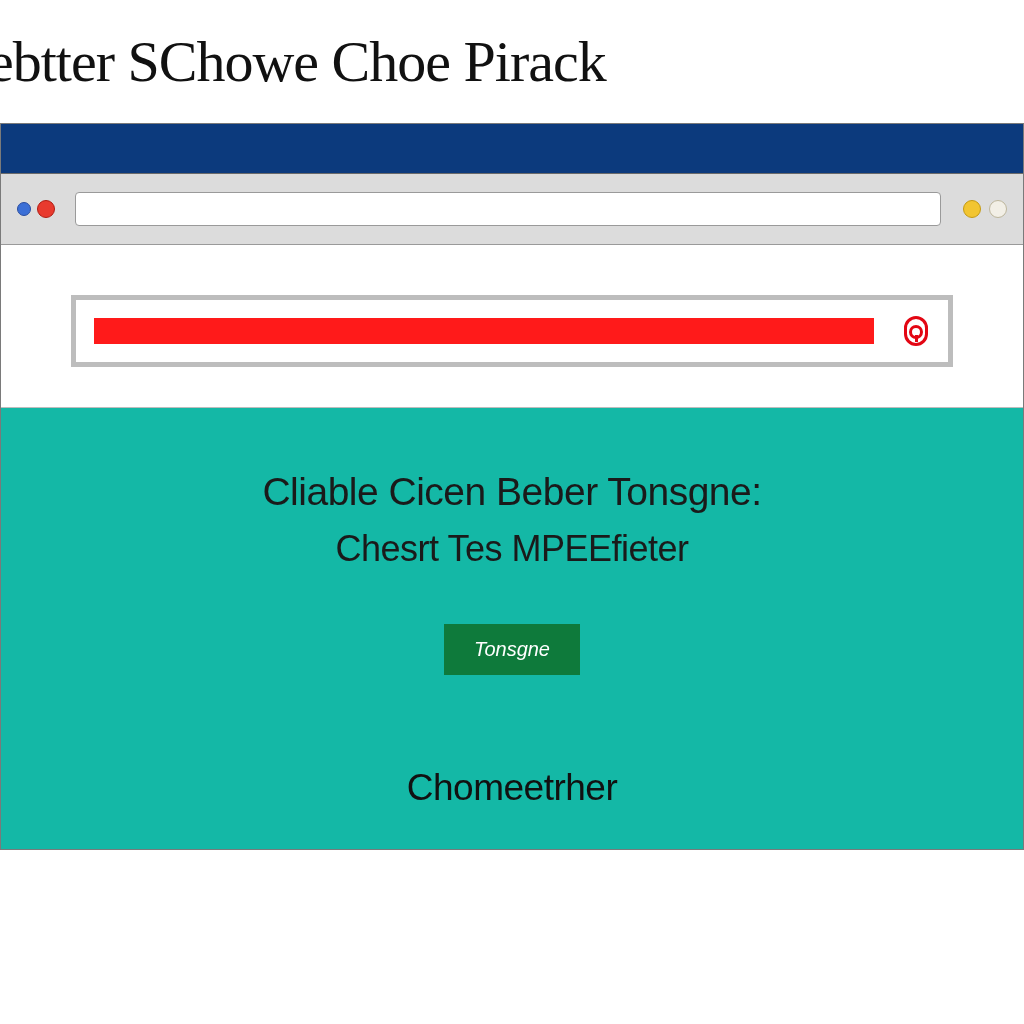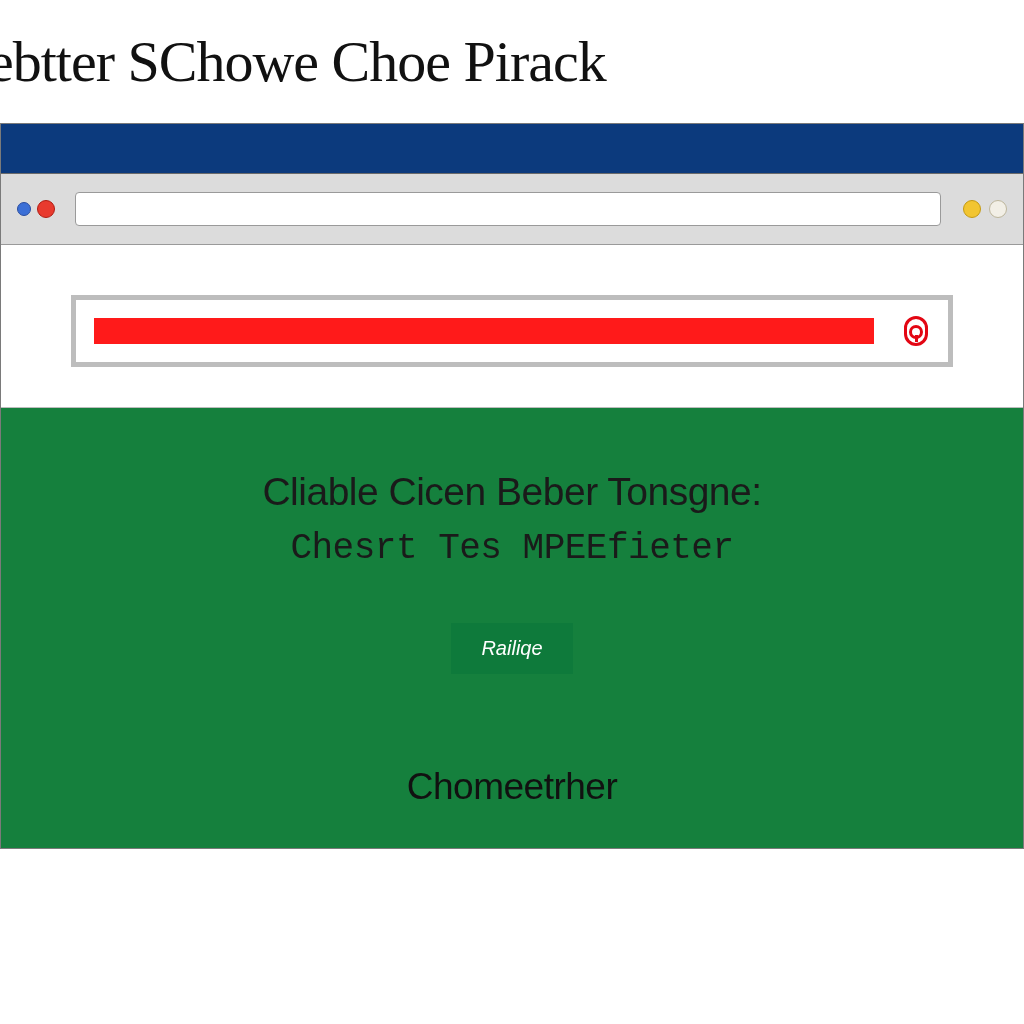--- a/index.html
+++ b/index.html
@@ -14,21 +14,21 @@
     text-align: left;
     white-space: nowrap;
     font-family: Georgia, serif;
     color: #111;
     margin-left: -12px;
   }
 
   
   .browser-chrome {
     border: 1px solid #7a7a7a;
-    background: #15803d;
+    background: #14b8a6;
   }
   .chrome-header-bar {
     height: 50px;
     background: #0c3a7d;
     border-bottom: 1px solid #6a6a6a;
   }
   .chrome-toolbar {
     background: #dcdcdc;
     padding: 18px 16px;
     display: flex;
@@ -121,21 +121,20 @@
     color:#1a1a1a;
     margin-bottom: 14px;
     font-weight: 400;
   }
   .cl-h2 {
     font-size: 36px;
     letter-spacing: -0.5px;
     color:#1a1a1a;
     margin-bottom: 54px;
     font-weight: 400;
-    font-family: Liberation Mono, monospace;
   }
   .green-btn {
     display:inline-block;
     background:#0e7a3b;
     color:#fff;
     font-size:20px;
     font-style: italic;
     padding: 14px 30px;
     border:none;
     cursor:pointer;
@@ -176,17 +175,17 @@
       <div class="search-red-bar"></div>
       <div class="lock-icon-wrap">
         <div class="lock-icon"></div>
       </div>
     </div>
   </div>
 
   <div class="content-lower">
     <div class="cl-h1">Cliable Cicen Beber Tonsgne:</div>
     <div class="cl-h2">Chesrt Tes MPEEfieter</div>
-    <button class="green-btn">Railiqe</button>
+    <button class="green-btn">Tonsgne</button>
     <div class="cl-footer-text">Chomeetrher</div>
   </div>
 
 </div>
 
 </body></html>

